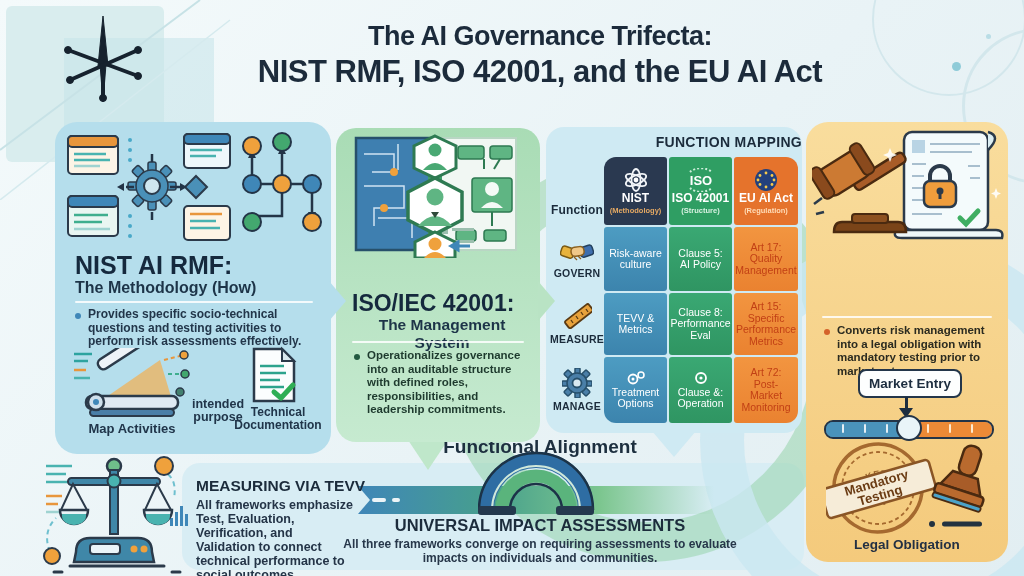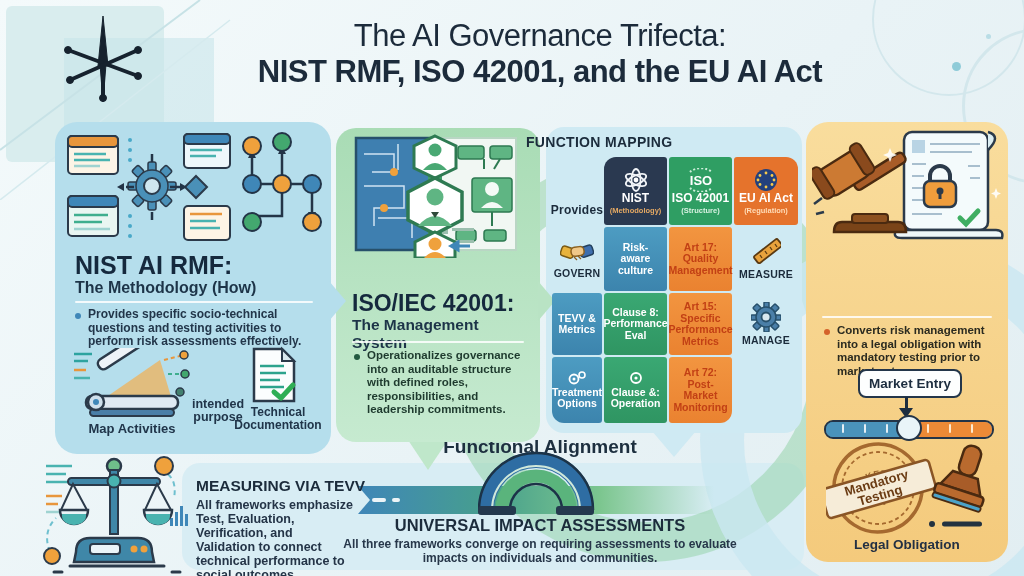--- a/index.html
+++ b/index.html
@@ -11,48 +11,48 @@
   .decor-square{left:6px;top:6px;width:158px;height:156px;background:#d9edee;border-radius:6px;z-index:0;}
   .decor-square2{left:64px;top:38px;width:150px;height:132px;background:rgba(196,228,233,.55);z-index:0;}
   .decor-line{left:0;top:0;width:240px;height:200px;z-index:0;}
   .circ{border-radius:50%;border:2px solid #d3e7ec;z-index:0;}
   .c1{left:872px;top:-58px;width:150px;height:150px;}
   .c2{left:962px;top:28px;width:150px;height:150px;border-width:3px;}
   .dotA{left:952px;top:62px;width:9px;height:9px;background:#8ecbd8;border-radius:50%;z-index:0;}
   .dotB{left:986px;top:34px;width:5px;height:5px;background:#b9dde6;border-radius:50%;z-index:0;}
   
   .title{left:120px;top:18px;width:840px;text-align:center;color:#1c2b3b;z-index:2;}
-  .title .l1{font-size:31px;font-weight:400;letter-spacing:-.5px;line-height:36px;}
+  .title .l1{font-size:27px;font-weight:700;letter-spacing:-.5px;line-height:36px;}
   .title .l2{font-size:31px;font-weight:800;letter-spacing:-.5px;line-height:36px;}
   
   .panel{z-index:3;border-radius:22px;}
   .tip{width:0;height:0;z-index:4;}
   
   .panel-nist{left:55px;top:122px;width:276px;height:332px;background:#b5deec;}
   .tip-nist{left:329px;top:281px;border-top:20px solid transparent;border-bottom:20px solid transparent;border-left:17px solid #b5deec;}
   .h1{font-size:25px;font-weight:800;color:#15293d;line-height:26px;}
-  .h2{font-size:16px;font-weight:800;color:#1d3448;line-height:18px;}
+  .h2{font-size:16px;font-weight:800;color:#1d3448;line-height:18px;text-align:center;}
   .divider{height:2px;background:rgba(255,255,255,.85);border-radius:2px;}
   .bullet-row{display:flex;gap:7px;}
   .bdot{width:6px;height:6px;border-radius:50%;margin-top:5px;flex:0 0 6px;}
   .btext{font-size:12px;font-weight:600;line-height:13.5px;}
   .cap{font-weight:800;color:#20354a;text-align:center;line-height:13px;}
   
   .panel-iso{left:336px;top:128px;width:204px;height:314px;background:linear-gradient(180deg,#a9dcb5 0%,#c6ead0 100%);border-radius:20px;}
   .tip-iso{left:538px;top:281px;border-top:20px solid transparent;border-bottom:20px solid transparent;border-left:17px solid #b9e3c4;}
   .tail-iso{left:408px;top:440px;border-left:20px solid transparent;border-right:20px solid transparent;border-top:30px solid #bfe7ca;z-index:2;}
   
   .panel-map{left:546px;top:127px;width:256px;height:306px;background:#cfeaf3;border-radius:18px;}
   .tail-map{left:652px;top:431px;border-left:22px solid transparent;border-right:22px solid transparent;border-top:26px solid #cfeaf3;z-index:2;}
-  .map-title{left:526px;top:134px;width:256px;text-align:left;font-size:14px;font-weight:800;color:#1b2b3b;letter-spacing:.3px;z-index:4;}
+  .map-title{left:546px;top:134px;width:256px;text-align:right;font-size:14px;font-weight:800;color:#1b2b3b;letter-spacing:.3px;z-index:4;}
   .grid{left:552px;top:157px;display:grid;grid-template-columns:50px 63px 63px 64px;grid-template-rows:68px 64px 62px 66px;gap:2px;z-index:4;}
   .cell{display:flex;flex-direction:column;align-items:center;justify-content:center;text-align:center;border-radius:3px;}
   .cell .nm{font-size:12px;font-weight:800;color:#fff;line-height:13px;}
   .cell .sub{font-size:7.5px;font-weight:700;margin-top:1px;}
-  .cell .val{font-size:10.5px;font-weight:700;color:#fff;line-height:11.5px;padding:0 4px;}
+  .cell .val{font-size:10.5px;font-weight:400;color:#fff;line-height:11.5px;padding:0 4px;}
   .hdr-nist{background:#2a3950;border-top-left-radius:12px;}
   .hdr-iso{background:#2f9e63;}
   .hdr-eu{background:#e5732c;border-top-right-radius:12px;}
   .cell.blue{background:linear-gradient(180deg,#4d9cc2,#3c84ad);}
   .cell.green{background:linear-gradient(180deg,#3aa873,#2f9562);}
   .cell.orange{background:linear-gradient(180deg,#f29540,#ea8230);}
   .cell.orange .val{color:#c24015;}
   .cell.rbl{border-bottom-left-radius:12px;}
   .cell.rbr{border-bottom-right-radius:12px;}
   .fcell{background:transparent;}
@@ -316,21 +316,21 @@
     <span class="bdot" style="background:#235a41"></span>
     <span class="btext" style="color:#1e3a2e;font-size:11.5px">Operationalizes governance into an auditable structure with defined roles, responsibilities, and leadership commitments.</span>
   </div>
 
   <div class="abs panel panel-map"></div>
   <div class="abs tip tail-map"></div>
   <div class="abs map-title">FUNCTION MAPPING</div>
   <div class="abs grid">
 
     <div class="cell fcell fhead">
-      <span class="flabel">Provides</span>
+      <span class="flabel">Function</span>
     </div>
     <div class="cell hdr-nist">
       <svg width="26" height="24">
         <g stroke="#f2f5f8" stroke-width="1.8" fill="none">
           <ellipse cx="13" cy="12" rx="11" ry="4.5" transform="rotate(25 13 12)"></ellipse>
           <ellipse cx="13" cy="12" rx="11" ry="4.5" transform="rotate(-25 13 12)"></ellipse>
           <ellipse cx="13" cy="12" rx="11" ry="4.5" transform="rotate(90 13 12)"></ellipse>
         </g>
         <circle cx="13" cy="12" r="2.4" fill="#ffffff"></circle>
       </svg>
@@ -371,20 +371,23 @@
         <rect x="11" y="8" width="13" height="9" rx="4" transform="rotate(-8 17 12)" fill="#f0c888" stroke="#8a6020" stroke-width="1.5"></rect>
         <g stroke="#8a6020" stroke-width="1.3">
             <line x1="14" y1="18" x2="17" y2="21"></line>
             <line x1="18" y1="17" x2="21" y2="20"></line>
           </g>
       </svg>
       <span class="flabel">GOVERN</span>
     </div>
     <div class="cell blue">
         <span class="val">Risk-aware culture</span>
+      </div>
+    <div class="cell green">
+        <span class="val">Clause 5: AI Policy</span>
       </div>
     <div class="cell orange">
         <span class="val">Art 17: Quality Management</span>
       </div>
 
     <div class="cell fcell">
       <svg width="30" height="28">
         <rect x="2" y="10" width="30" height="9" rx="2" transform="rotate(-38 15 14)" fill="#e8a23c" stroke="#5a3a12" stroke-width="1.8"></rect>
         <g stroke="#5a3a12" stroke-width="1.3">
           <line x1="9" y1="17" x2="11" y2="20"></line>

